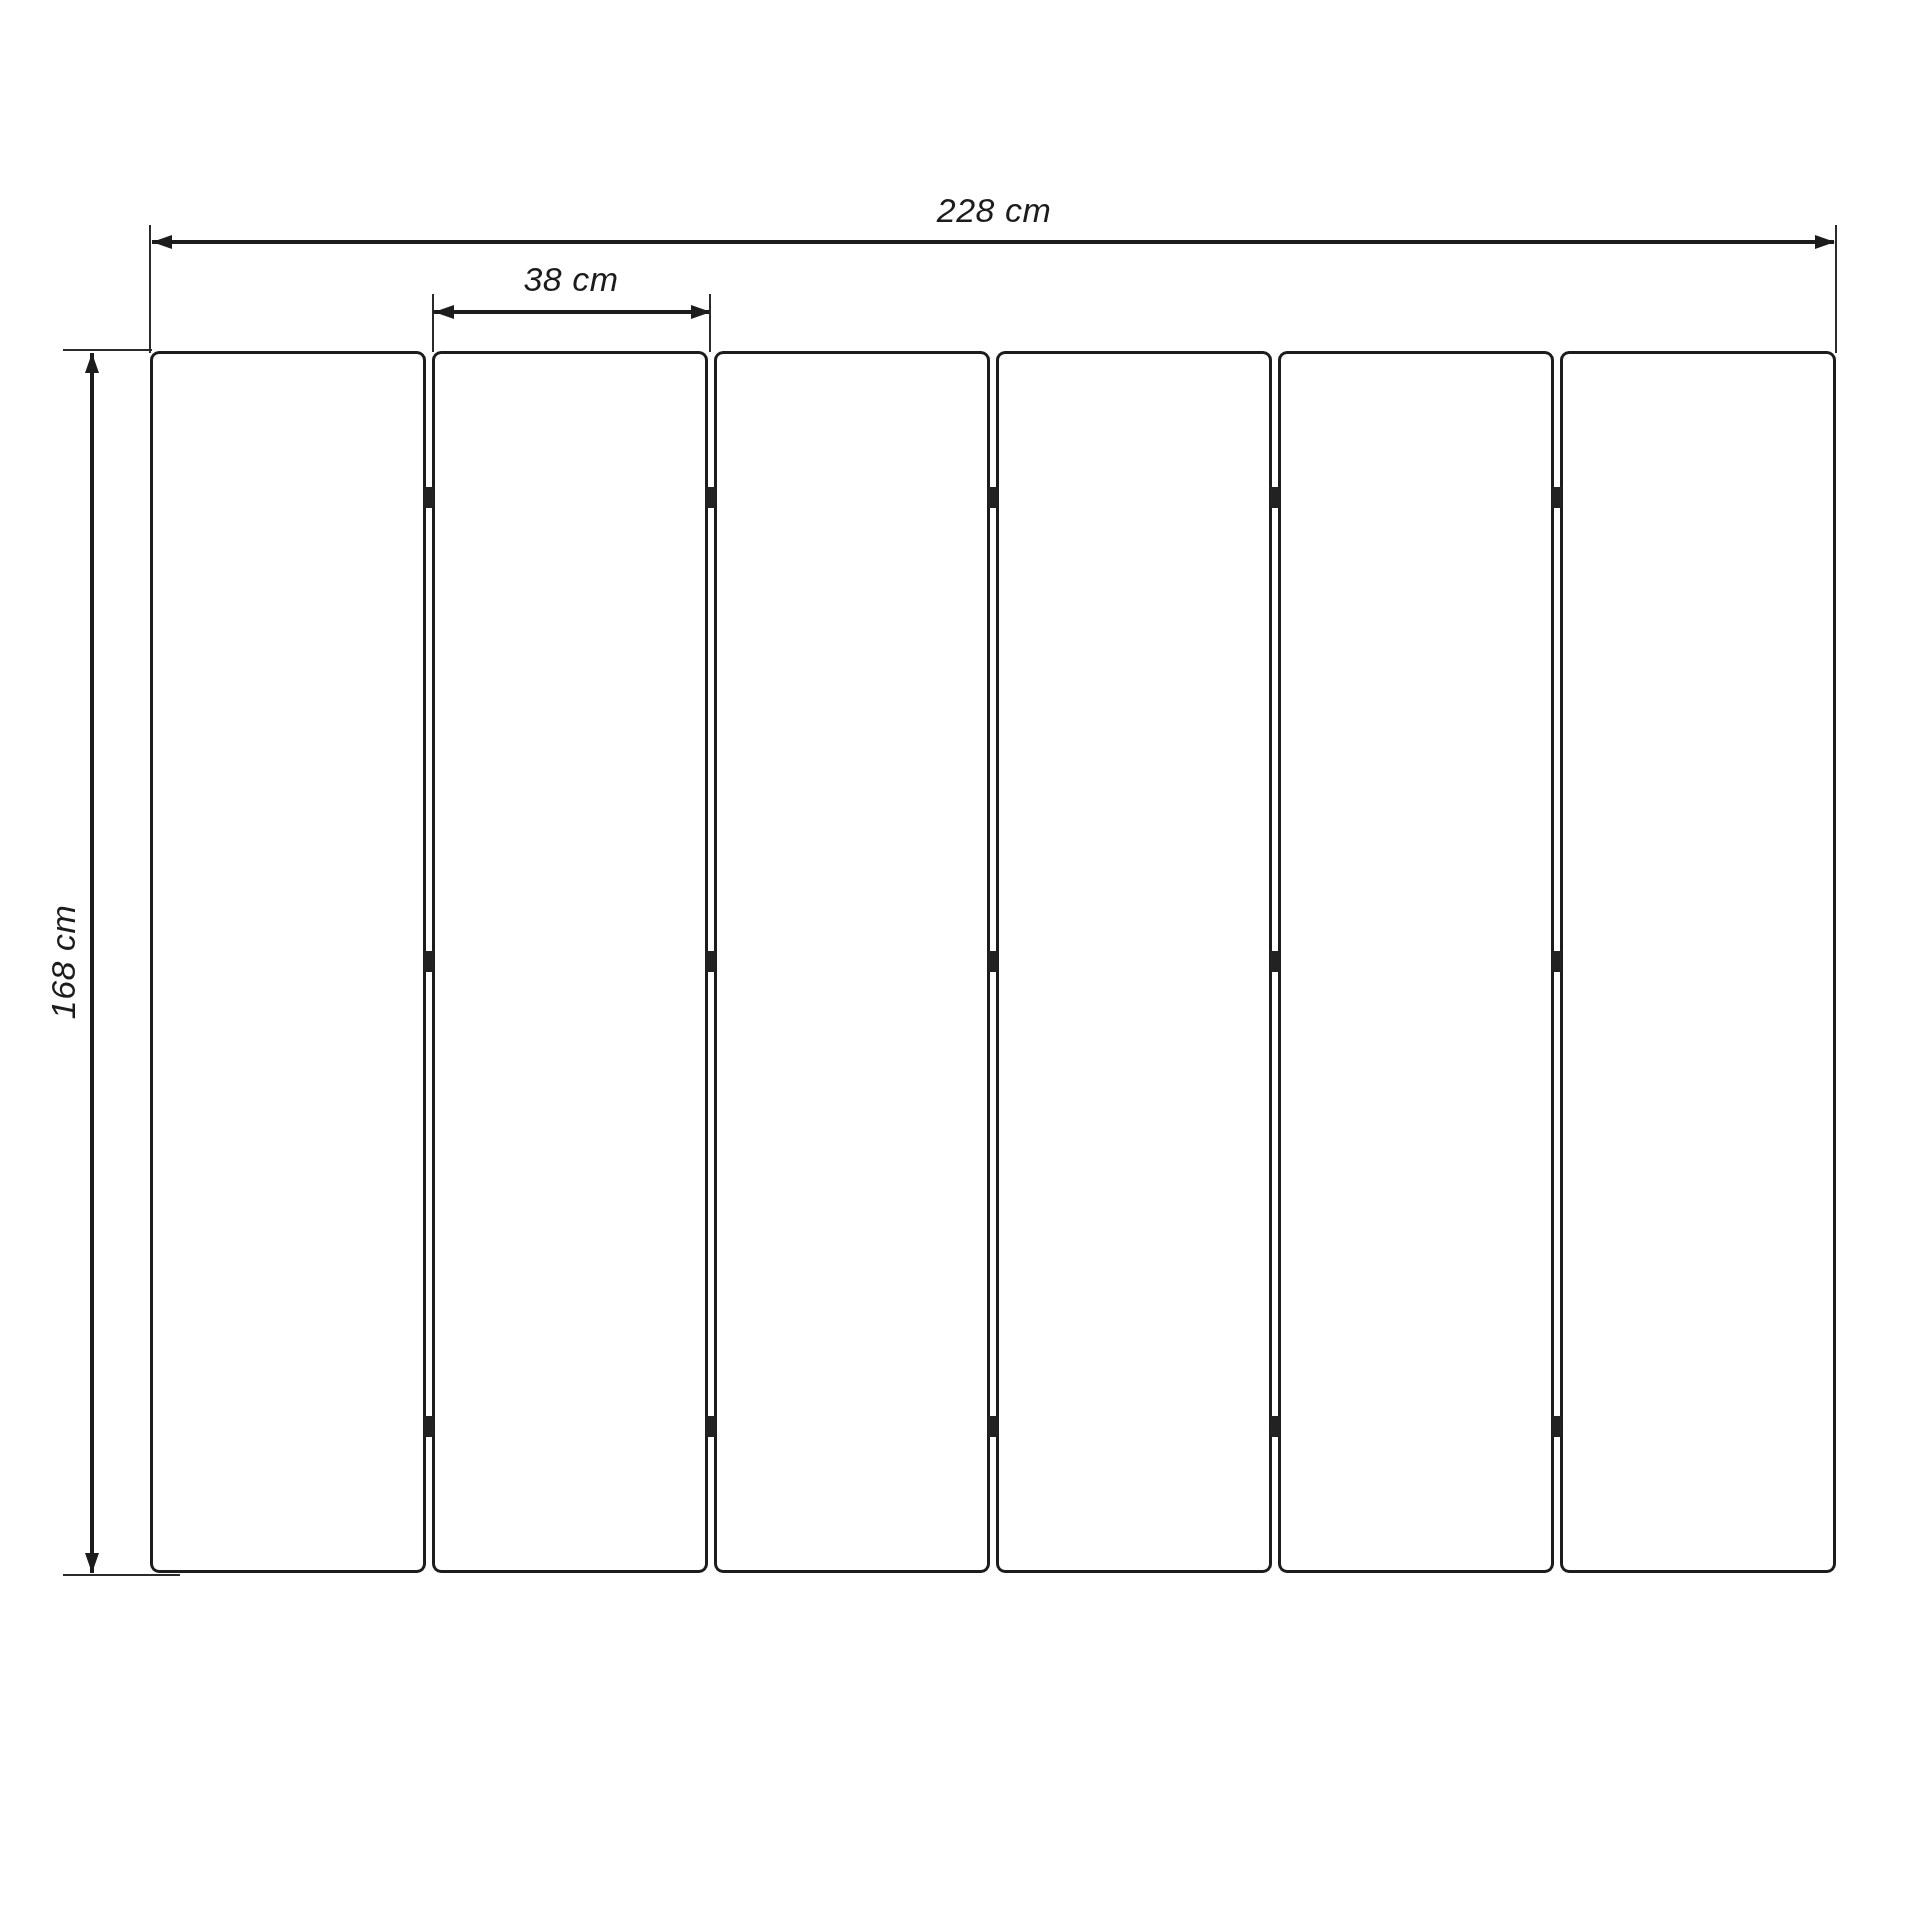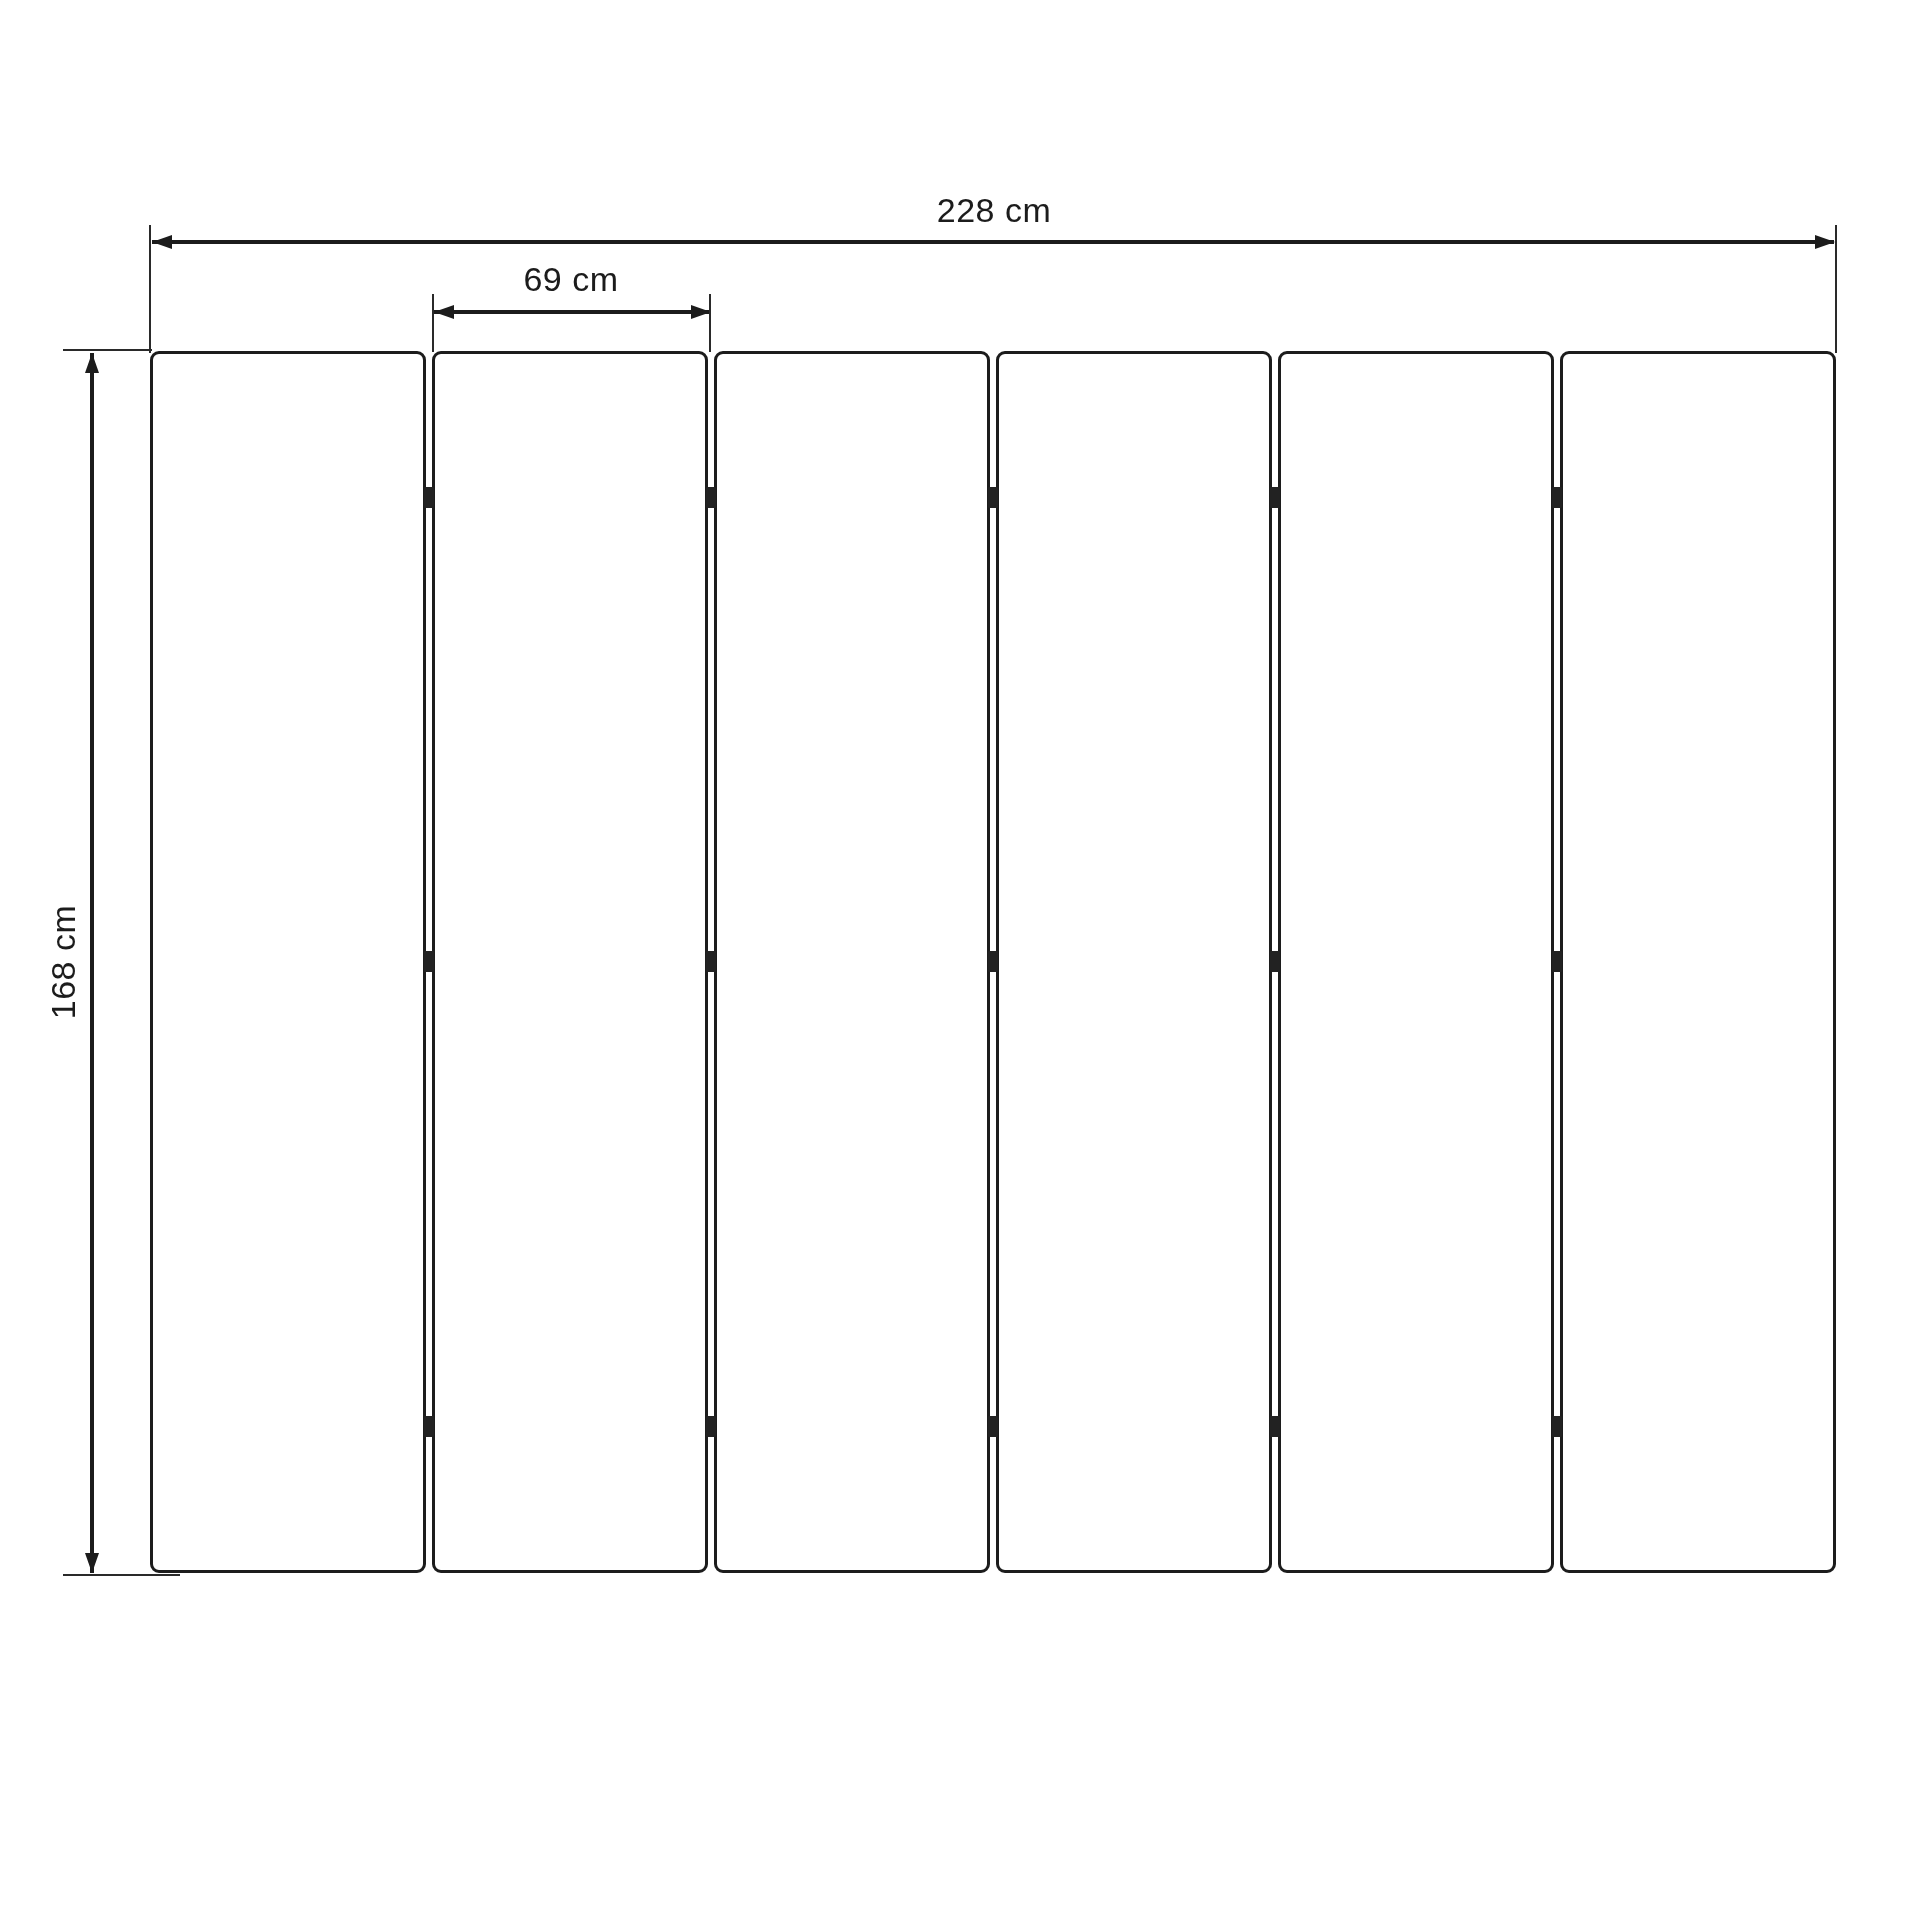--- a/index.html
+++ b/index.html
@@ -8,20 +8,21 @@
     background: #ffffff;
   }
   .canvas {
     position: relative;
     width: 1927px;
     height: 1748px;
     background: #ffffff;
     font-family: "Liberation Sans", "DejaVu Sans", sans-serif;
     color: #1c1c1c;
     overflow: hidden;
+    font-style: italic;
   }
   .dim-label {
     position: absolute;
     font-size: 34px;
     line-height: 40px;
     letter-spacing: 0.5px;
     color: #1c1c1c;
     white-space: nowrap;
     transform: translateX(-50%);
   }
@@ -113,21 +114,21 @@
   <div>
     <div class="dim-label" style="left:994px; top:190px;">228 cm</div>
     <div class="dim-line-h" style="left: 152px; top: 240px; width: 1682px; background: rgb(28, 28, 28);"></div>
     <div class="arrow left" style="left:152px; top:235px;"></div>
     <div class="arrow right" style="left:1815px; top:235px;"></div>
     <div class="ext-line-v" style="left:149px; top:225px; height:128px;"></div>
     <div class="ext-line-v" style="left:1835px; top:225px; height:128px;"></div>
   </div>
 
   <div>
-    <div class="dim-label" style="left:571px; top:259px;">69 cm</div>
+    <div class="dim-label" style="left:571px; top:259px;">38 cm</div>
     <div class="dim-line-h" style="left: 434px; top: 310px; width: 277px; background: rgb(28, 28, 28);"></div>
     <div class="arrow left" style="left:434px; top:305px;"></div>
     <div class="arrow right" style="left:691px; top:305px;"></div>
     <div class="ext-line-v" style="left:432px; top:294px; height:58px;"></div>
     <div class="ext-line-v" style="left:709px; top:294px; height:58px;"></div>
   </div>
 
   <div>
     <div class="dim-label vertical" style="left:63px; top:962px;">168 cm</div>
     <div class="dim-line-v" style="left: 90px; top: 353px; height: 1220px; background: rgb(28, 28, 28);"></div>

